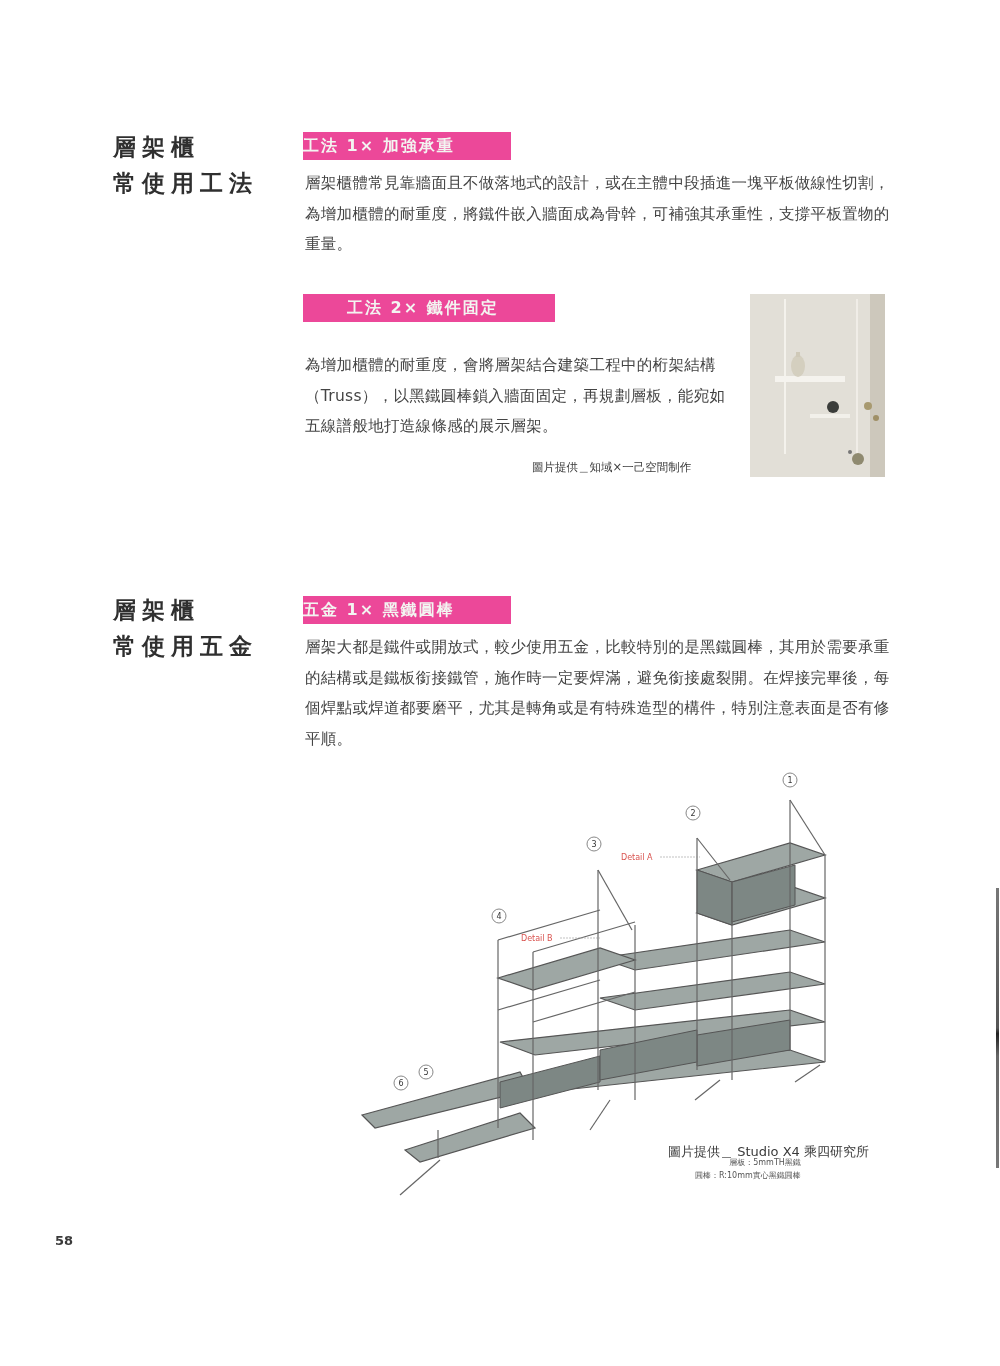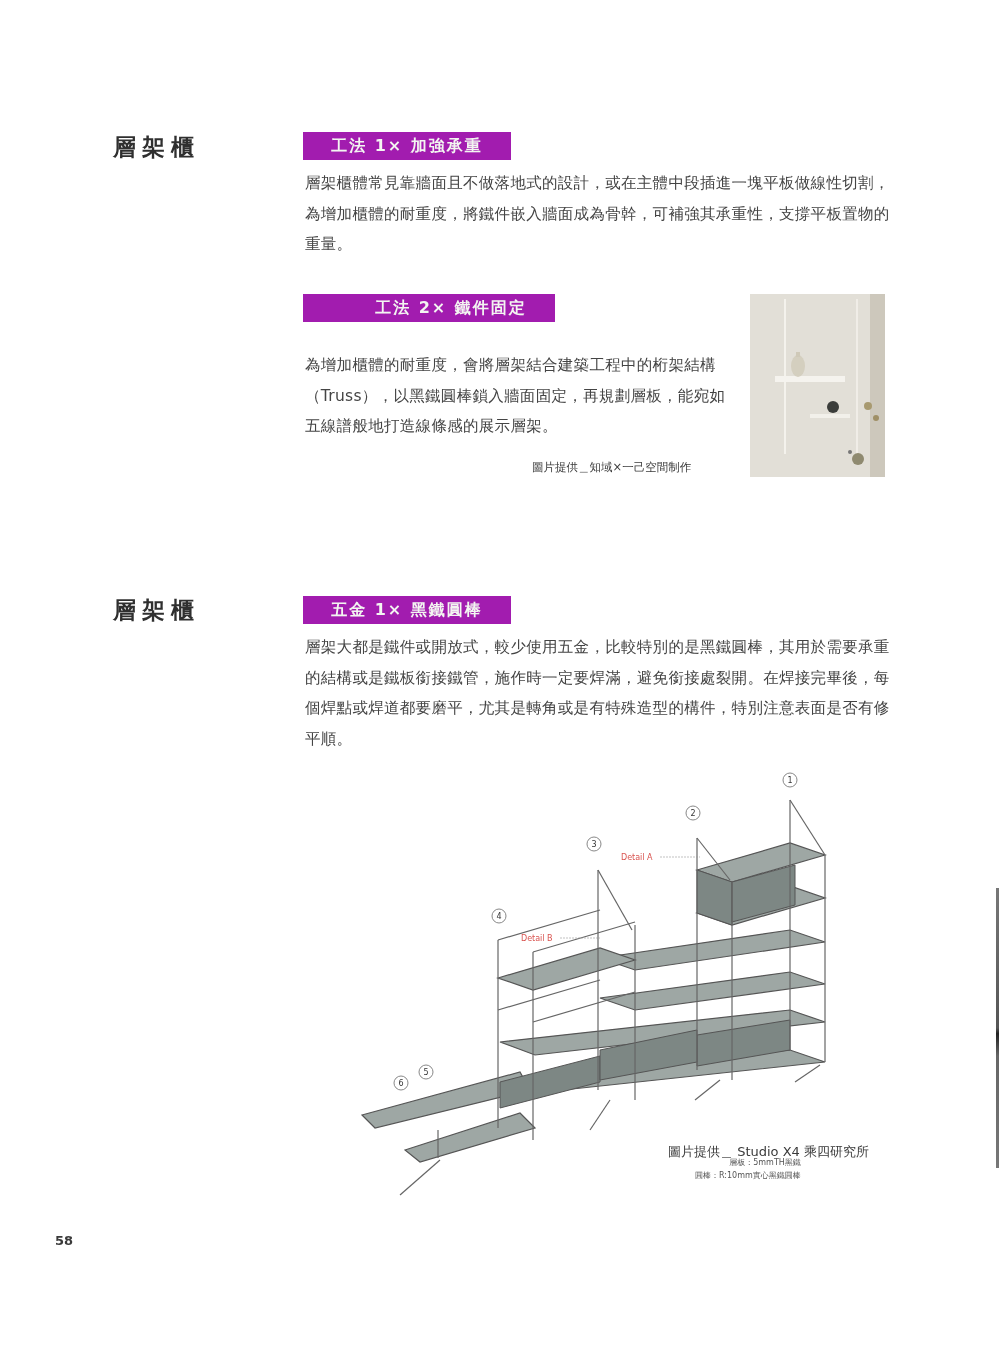--- a/index.html
+++ b/index.html
@@ -10,23 +10,23 @@
       color: #3b3b3b;
     }
     .side-title {
       position: absolute; left: 113px;
       font-size: 23px; font-weight: bold; line-height: 36px;
       letter-spacing: 6px; color: #2f2f2f;
     }
     .tag {
       position: absolute; left: 303px;
       width: 208px; height: 28px;
-      background: #a21caf; color: #f3f5f1;
+      background: #ec4899; color: #f3f5f1;
       font-size: 16px; font-weight: bold; line-height: 28px;
-      text-align: center; letter-spacing: 2px;
+      text-align: left; letter-spacing: 2px;
     }
     .body-text {
       position: absolute; left: 305px;
       font-size: 15.5px; line-height: 30.5px;
       color: #444; letter-spacing: 0.3px;
     }
     .caption {
       position: absolute; font-size: 11.5px; color: #3a3a3a;
     }
     .photo {
@@ -46,20 +46,21 @@
     .right-edge {
       position: absolute; left: 996px; top: 888px; width: 3px; height: 280px;
       background: linear-gradient(180deg, #777 0%, #555 50%, #222 52%, #666 60%, #777 100%);
     }
   </style>
 </head>
 <body>
 
 <div class="side-title" style="top:129px;">
   <div>層架櫃</div>
+  <div>常使用工法</div>
 </div>
 
 <div class="tag" style="top:132px;">工法 1× 加強承重</div>
 <div class="body-text" style="top:168px; width:585px;">層架櫃體常見靠牆面且不做落地式的設計，或在主體中段插進一塊平板做線性切割，為增加櫃體的耐重度，將鐵件嵌入牆面成為骨幹，可補強其承重性，支撐平板置物的重量。</div>
 
 <div class="tag" style="top:294px;padding-left:44px;">工法 2× 鐵件固定</div>
 <div class="body-text" style="top:330px; width:432px;margin-top:20px;">為增加櫃體的耐重度，會將層架結合建築工程中的桁架結構（Truss），以黑鐵圓棒鎖入牆面固定，再規劃層板，能宛如五線譜般地打造線條感的展示層架。</div>
 <div class="caption" style="left:532px; top:460px;">圖片提供＿知域×一己空間制作</div>
 
 <div class="photo">
@@ -75,20 +76,21 @@
     <circle cx="83" cy="113" r="6" fill="#3b3d3a"></circle>
     <circle cx="118" cy="112" r="4" fill="#a89a70"></circle>
     <circle cx="126" cy="124" r="3" fill="#9f8f66"></circle>
     <circle cx="108" cy="165" r="6" fill="#8f8a70"></circle>
     <circle cx="100" cy="158" r="2" fill="#777"></circle>
   </svg>
 </div>
 
 <div class="side-title" style="top:592px;">
   <div>層架櫃</div>
+  <div>常使用五金</div>
 </div>
 
 <div class="tag" style="top:596px;">五金 1× 黑鐵圓棒</div>
 <div class="body-text" style="top:632px; width:585px;">層架大都是鐵件或開放式，較少使用五金，比較特別的是黑鐵圓棒，其用於需要承重的結構或是鐵板銜接鐵管，施作時一定要焊滿，避免銜接處裂開。在焊接完畢後，每個焊點或焊道都要磨平，尤其是轉角或是有特殊造型的構件，特別注意表面是否有修平順。</div>
 
 <div class="diagram">
   <svg width="500" height="440" viewBox="350 765 500 440">
     <g fill="#9ea7a4" stroke="#555" stroke-width="1.2">
 
       <polygon points="697,870 790,843 825,855 732,882"></polygon>

